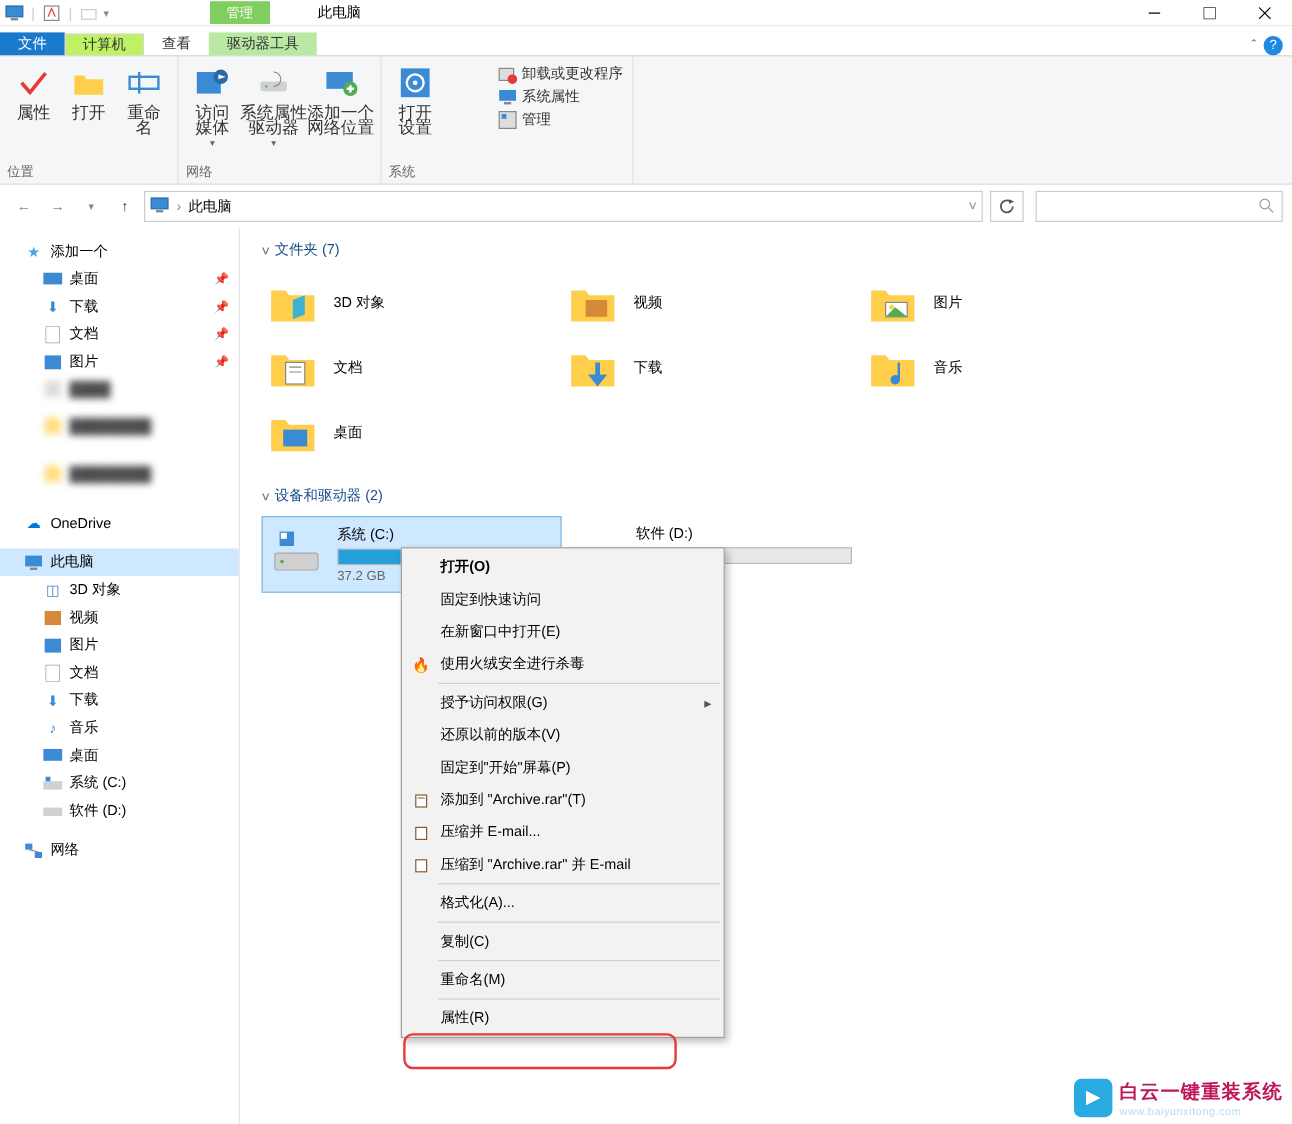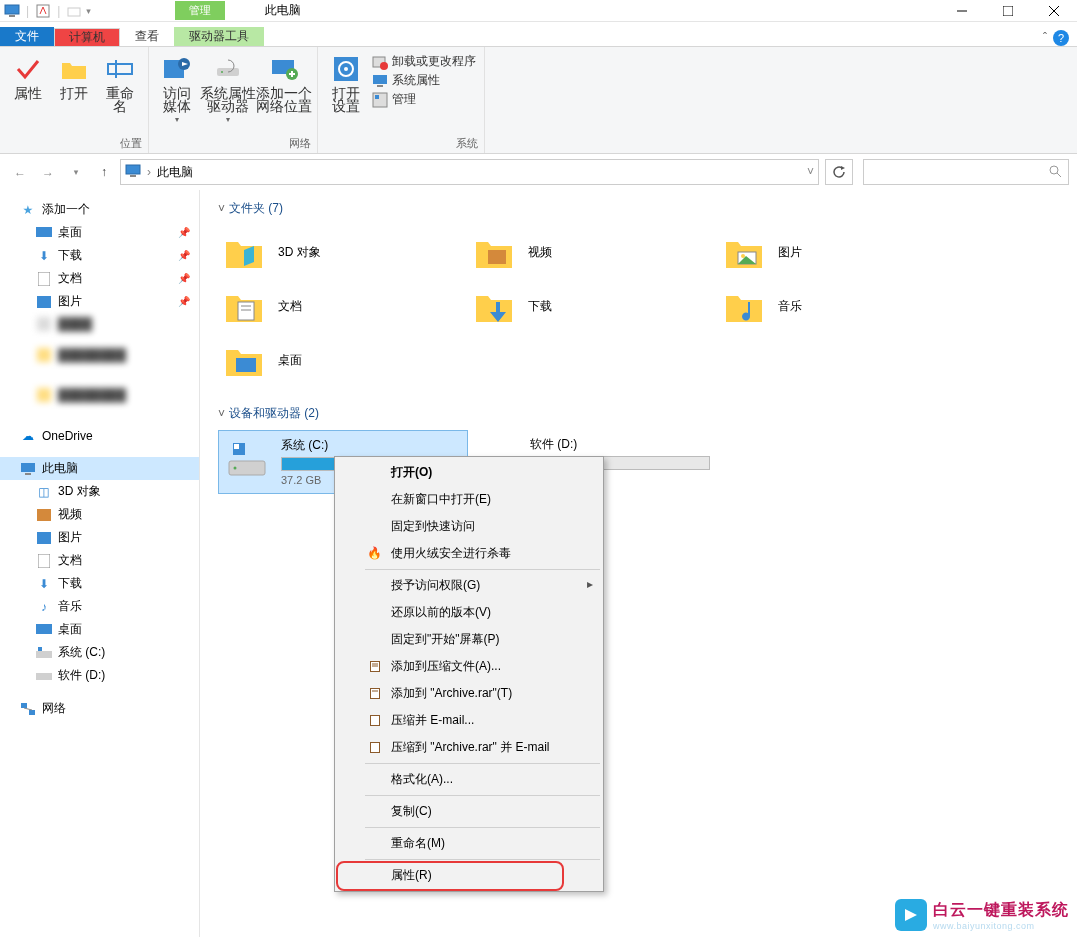--- a/index.html
+++ b/index.html
@@ -12,35 +12,35 @@
 .qat-sep { color: #ccc; margin: 0 2px; }
 .title-tab-ctx { background: #7fce5e; color: #fff; padding: 2px 14px; font-size: 11px; margin-left: 80px; }
 .title-text { margin-left: 40px; color: #000; }
 .win-controls { margin-left: auto; display: flex; }
 .win-btn { width: 46px; height: 22px; display: flex; align-items: center; justify-content: center; color: #000; }
 
 
 .tabs-row { height: 24px; display: flex; align-items: flex-end; background: #fff; }
 .tab { padding: 0 14px; display: flex; align-items: center; color: #333; border: 1px solid transparent; }
 .tab-file { background: #1979ca; color: #fff; }
-.tab-active { background: #ef4444; border: 1px solid #d6d6d6; border-bottom: none; }
+.tab-active { background: #bef264; border: 1px solid #d6d6d6; border-bottom: none; }
 .tab-ctx { background: #b8e8a4; color: #333; }
 .tabs-right { margin-left: auto; display: flex; align-items: center; gap: 6px; padding-right: 8px; }
 .help-circle { width: 16px; height: 16px; border-radius: 50%; background: #1e88e5; color: #fff; display: flex; align-items: center; justify-content: center; font-size: 11px; }
 
 
 .ribbon { height: 108px; background: #f5f6f7; border-top: 1px solid #d6d6d6; border-bottom: 1px solid #d6d6d6; display: flex; }
 .ribbon-group { display: flex; flex-direction: column; border-right: 1px solid #e1e1e1; padding: 4px 6px 0; }
 .ribbon-group-body { display: flex; gap: 2px; flex: 1; }
-.ribbon-group-label { text-align: right; color: #666; font-size: 11px; padding: 2px 0; }
+.ribbon-group-label { text-align: left; color: #666; font-size: 11px; padding: 2px 0; }
 .rb-big { width: 44px; display: flex; flex-direction: column; align-items: center; gap: 2px; padding: 2px; }
 .rb-big .lbl { text-align: center; font-size: 14px; line-height: 13px; color: #333; }
 .rb-icon { width: 32px; height: 32px; display: flex; align-items: center; justify-content: center; }
 .rb-small-col { display: flex; flex-direction: column; gap: 2px; padding: 2px; }
-.rb-small { display: flex; align-items: center; gap: 4px; font-size: 11px; color: #333; }
+.rb-small { display: flex; align-items: center; gap: 4px; font-size: 11px; color: #333; margin-left: 43px; }
 .rb-small-icon { width: 16px; height: 16px; display: flex; align-items: center; justify-content: center; }
 
 
 .addrbar { height: 36px; display: flex; align-items: center; padding: 4px 8px; gap: 4px; background: #fff; }
 .nav-btn { width: 24px; height: 24px; display: flex; align-items: center; justify-content: center; color: #888; }
 .nav-btn.enabled { color: #333; }
 .addr-box { flex: 1; height: 26px; border: 1px solid #ccc; display: flex; align-items: center; padding: 0 4px; gap: 6px; }
 .addr-chevron { color: #888; }
 .refresh-box { width: 28px; height: 26px; border: 1px solid #ccc; display: flex; align-items: center; justify-content: center; margin-left: 2px; }
 .search-box { width: 206px; height: 26px; border: 1px solid #ccc; display: flex; align-items: center; padding: 0 6px; margin-left: 6px; color: #999; }
@@ -66,21 +66,21 @@
 .drive-item { width: 250px; display: flex; gap: 12px; padding: 6px; }
 .drive-item.selected { background: #cde8ff; border: 1px solid #7ab8e8; }
 .drive-icon { width: 44px; height: 44px; display: flex; align-items: center; justify-content: center; }
 .drive-info { display: flex; flex-direction: column; gap: 3px; flex: 1; }
 .drive-bar { width: 180px; height: 14px; border: 1px solid #bbb; background: #e8e8e8; position: relative; }
 .drive-bar-fill { height: 100%; background: #26a0da; }
 .drive-sub { color: #666; font-size: 11px; }
 
 
 .ctxmenu { position: absolute; left: 334px; top: 456px; width: 270px; background: #f2f2f2; border: 1px solid #a0a0a0; box-shadow: 3px 3px 6px rgba(0,0,0,0.25); padding: 2px; }
-.ctx-item { display: flex; align-items: flex-start; gap: 8px; padding: 5px 8px 5px 30px; position: relative; font-size: 12px; color: #000; margin-left: 24px; }
+.ctx-item { display: flex; align-items: center; gap: 8px; padding: 5px 8px 5px 30px; position: relative; font-size: 12px; color: #000; }
 .ctx-item.bold { font-weight: bold; }
 .ctx-sep { height: 1px; background: #d0d0d0; margin: 2px 1px 2px 28px; }
 .ctx-icon { position: absolute; left: 6px; width: 16px; height: 16px; display: flex; align-items: center; justify-content: center; }
 .ctx-arrow { margin-left: auto; color: #555; }
 .ctx-highlight { border: 2px solid #e73939; border-radius: 8px; position: absolute; left: 336px; top: 861px; width: 228px; height: 30px; pointer-events: none; }
 
 
 .watermark { position: absolute; right: 8px; bottom: 6px; display: flex; align-items: center; gap: 6px; }
 .wm-icon { width: 32px; height: 32px; background: #29abe2; border-radius: 6px; display: flex; align-items: center; justify-content: center; }
 .wm-text1 { color: #be185d; font-size: 16px; font-weight: bold; letter-spacing: 1px; }
@@ -561,24 +561,24 @@
       </div>
     </div>
   </div>
 </div>
 
 <div class="ctxmenu">
   <div class="ctx-item bold">
       <span>打开(O)</span>
     </div>
   <div class="ctx-item">
+      <span>固定到快速访问</span>
+    </div>
+  <div class="ctx-item">
       <span>在新窗口中打开(E)</span>
-    </div>
-  <div class="ctx-item">
-      <span>固定到快速访问</span>
     </div>
   <div class="ctx-item">
       <span class="ctx-icon" style="color:#ff8c1a">🔥</span>
       <span>使用火绒安全进行杀毒</span>
     </div>
   <div class="ctx-sep"></div>
   <div class="ctx-item">
       <span>授予访问权限(G)</span>
       <span class="ctx-arrow">▸</span>
     </div>
@@ -587,31 +587,20 @@
     </div>
   <div class="ctx-item">
       <span>固定到"开始"屏幕(P)</span>
     </div>
   <div class="ctx-item">
       <span class="ctx-icon">
         <svg width="14" height="14">
           <rect x="2" y="2" width="10" height="11" fill="#8b5a2b"></rect>
           <rect x="3" y="3" width="8" height="9" fill="#fff"></rect>
           <line x1="4" y1="5" x2="10" y2="5" stroke="#8b5a2b"></line>
-          <line x1="4" y1="7" x2="10" y2="7" stroke="#8b5a2b"></line>
-        </svg>
-      </span>
-      <span>添加到压缩文件(A)...</span>
-    </div>
-  <div class="ctx-item">
-      <span class="ctx-icon">
-        <svg width="14" height="14">
-          <rect x="2" y="2" width="10" height="11" fill="#8b5a2b"></rect>
-          <rect x="3" y="3" width="8" height="9" fill="#fff"></rect>
-          <line x1="4" y1="5" x2="10" y2="5" stroke="#8b5a2b"></line>
         </svg>
       </span>
       <span>添加到 "Archive.rar"(T)</span>
     </div>
   <div class="ctx-item">
       <span class="ctx-icon">
         <svg width="14" height="14">
           <rect x="2" y="2" width="10" height="11" fill="#8b5a2b"></rect>
           <rect x="3" y="3" width="8" height="9" fill="#fff"></rect>
         </svg>

